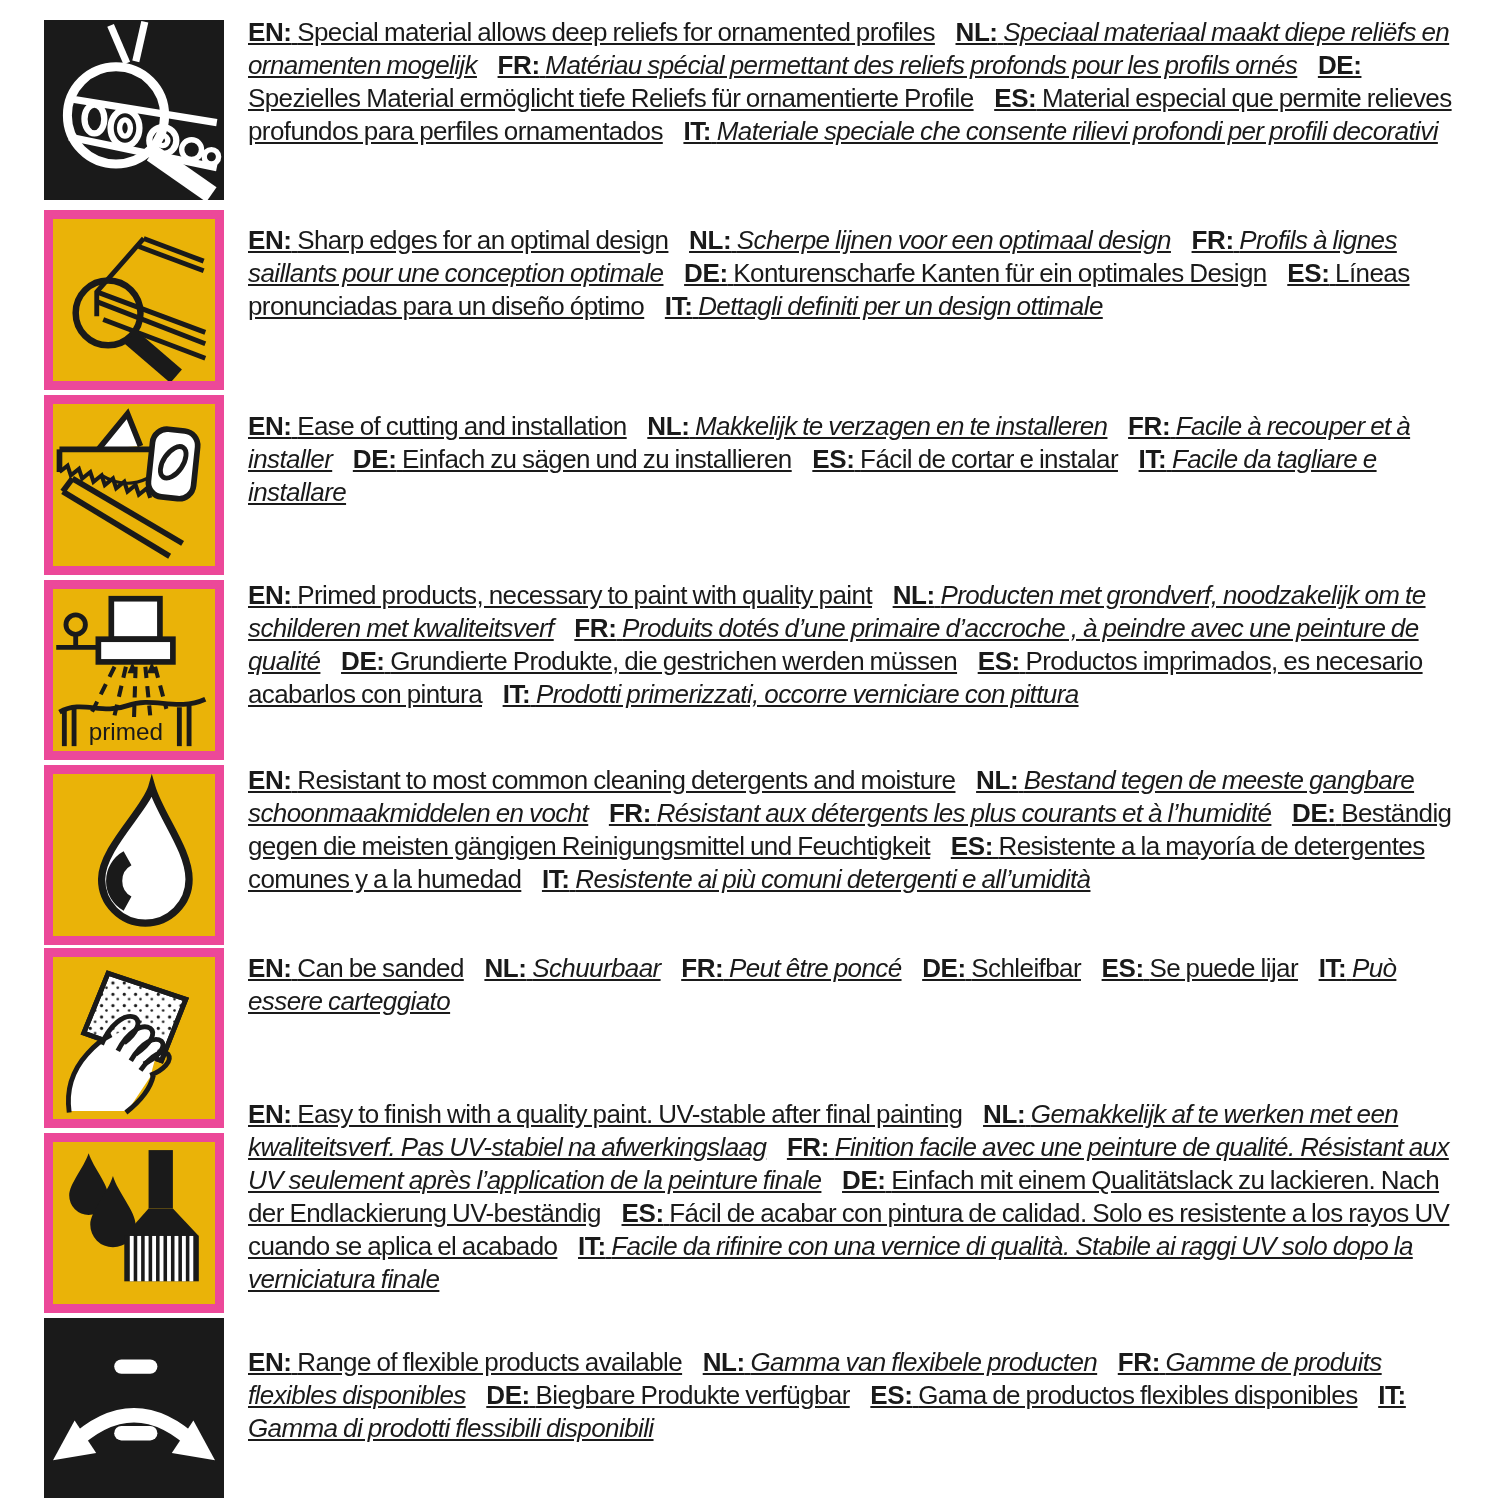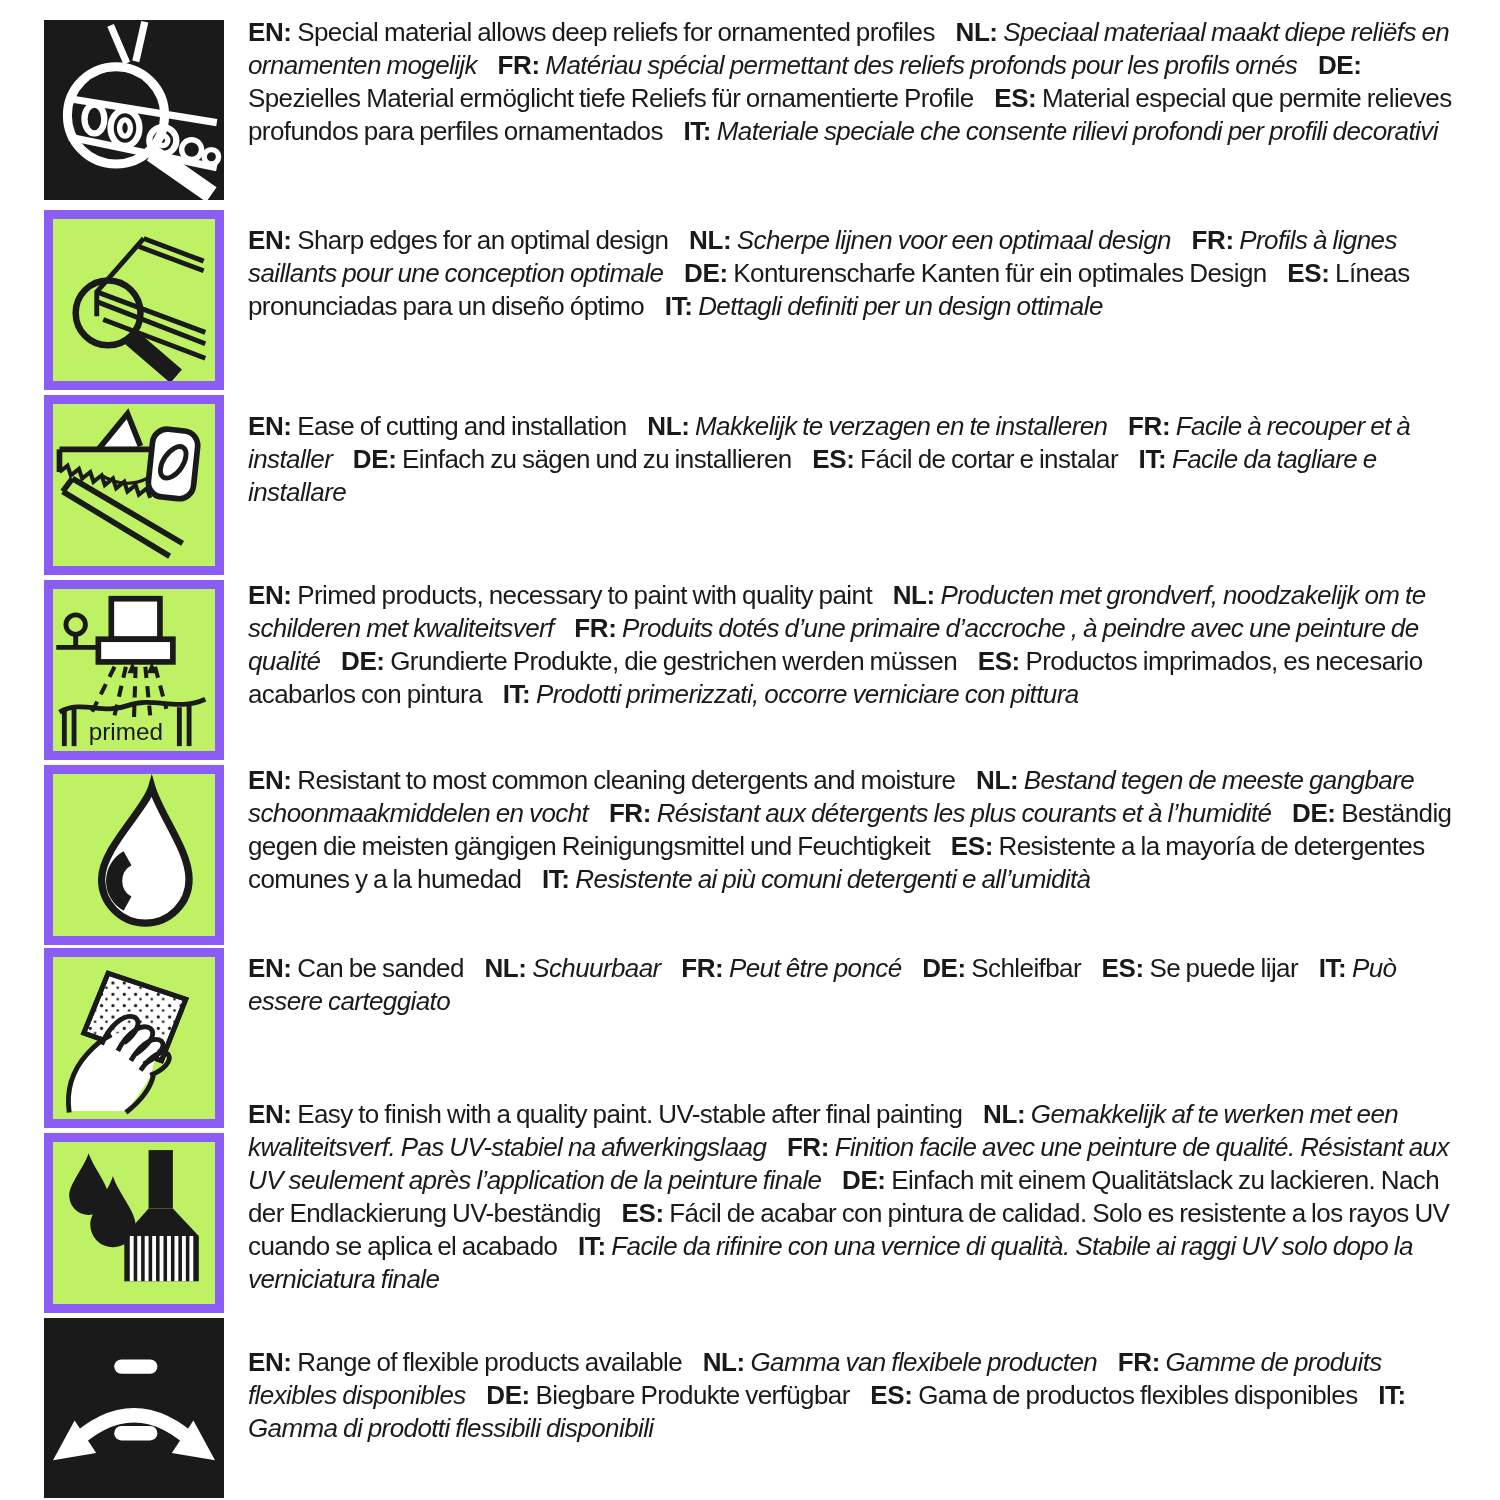--- a/index.html
+++ b/index.html
@@ -1,24 +1,24 @@
 <!DOCTYPE html>
 <html><head>
 <meta charset="utf-8">
 <style>
   html,body{margin:0;padding:0;background:#fff;}
   .page{position:relative;width:1500px;height:1500px;background:#ffffff;
         font-family:"Liberation Sans", sans-serif;color:#1a1a1a;overflow:hidden;}
   .icon-box{position:absolute;left:44px;width:180px;height:180px;box-sizing:border-box;}
-  .icon-box.outline{border:9px solid #8b5cf6;background:#bef264;}
+  .icon-box.outline{border:9px solid #ec4899;background:#eab308;}
   .icon-box.inverted{background:#1a1a1a;}
   .icon-box svg{display:block;width:100%;height:100%;}
   .feature-text{position:absolute;left:248px;width:1216px;margin:0;
         font-size:26px;line-height:33px;letter-spacing:-0.6px;word-spacing:-1px;}
-  .seg{margin-right:15px;}
+  .seg{margin-right:15px;text-decoration:underline;}
   .seg b{font-weight:bold;letter-spacing:-0.4px;}
   .seg .val.it{font-style:italic;}
 </style>
 </head>
 <body>
 
 <div class="page">
 
   <div class="icon-box inverted" style="top:20px">
     <svg viewBox="0 0 100 100">

